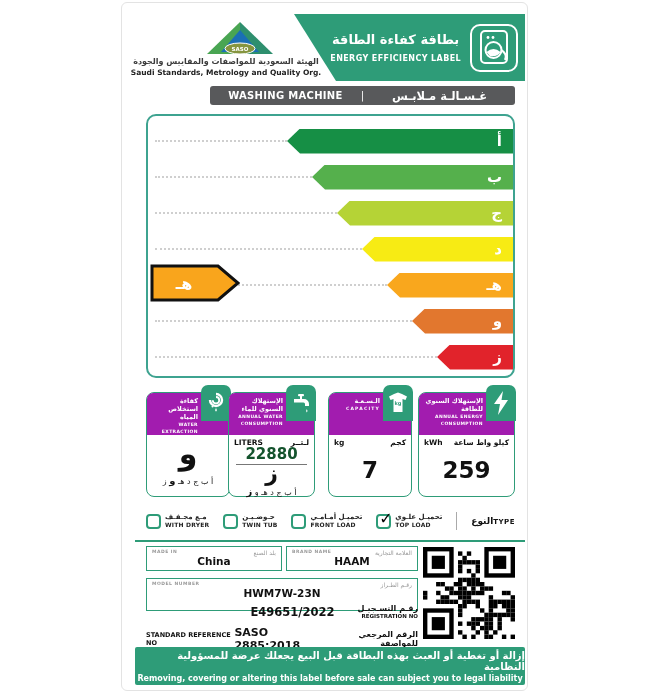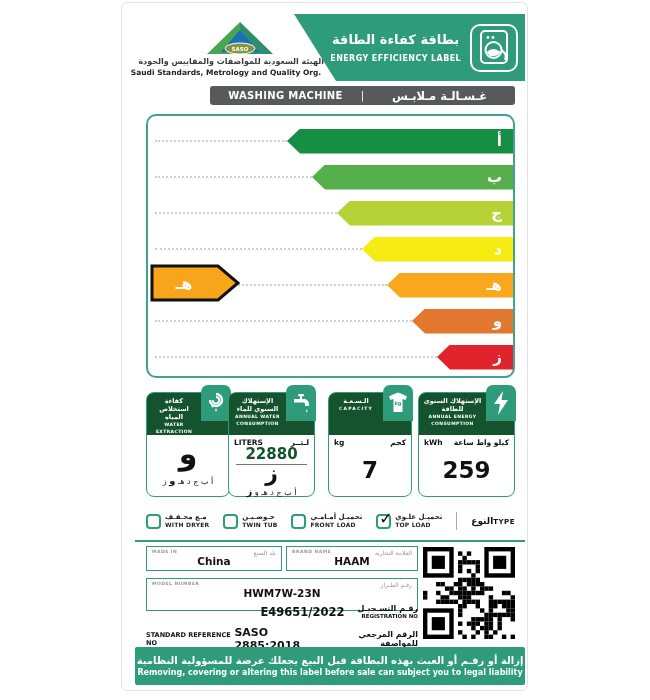--- a/index.html
+++ b/index.html
@@ -7,21 +7,21 @@
   .page { position:relative; width:650px; height:700px; background:#fff;
           font-family:"DejaVu Sans", sans-serif; overflow:hidden; }
   .abs { position:absolute; }
 
   
   .label-outline { left:121px; top:2px; width:407px; height:689px;
                    border:1px solid #e3e3e3; border-radius:6px; }
 
   
   .saso-logo { left:206px; top:21px; }
-  .org-ar { left:128px; top:57px; width:196px; font-size:8px;
+  .org-ar { left:128px; top:57px; width:196px; text-align:center; font-size:8px;
             font-weight:bold; color:#3c3c3c; direction:rtl; }
   .org-en { left:128px; top:68px; width:196px; text-align:center; font-size:7.5px;
             font-weight:bold; color:#222; }
 
   .ribbon { left:290px; top:14px; width:235px; height:67px; background:#2E9C78;
             clip-path:polygon(4px 0, 100% 0, 100% 100%, 46px 100%);
             display:flex; align-items:center; justify-content:flex-end; gap:9px;
             padding-right:7px; }
   .ribbon-titles { display:flex; flex-direction:column; align-items:center; gap:7px; }
   .ribbon-title-ar { color:#fff; font-weight:bold; font-size:13px; direction:rtl; }
@@ -52,22 +52,22 @@
   .scale-row:nth-child(7) .arrow { width:76px;  background:#E1232B; }
 
   .rating-arrow { left:150px; top:264px; width:90px; height:38px; z-index:3; }
   .rating-letter { position:absolute; left:0; top:0; width:68px; height:38px; display:flex;
                    align-items:center; justify-content:center; color:#fff; font-weight:bold;
                    font-size:16px; direction:rtl; }
 
   
   .panel { top:392px; height:105px; background:#fff; border:1.5px solid #2E9C78;
            border-radius:8px; }
-  .panel-head { position:relative; height:42px; background:#14532d; border-radius:6px 6px 0 0;
-                color:#fff; padding:4px 31px 0 3px; text-align:center; }
+  .panel-head { position:relative; height:42px; background:#a21caf; border-radius:6px 6px 0 0;
+                color:#fff; padding:4px 31px 0 3px; text-align:right; }
   .ph-ar { font-size:6.5px; font-weight:bold; direction:rtl; line-height:8px; }
   .ph-en { font-size:4.5px; font-weight:bold; letter-spacing:.4px; line-height:7px; }
   .panel-tab { position:absolute; top:-8px; right:-1.5px; width:30px; height:36px;
                background:#2E9C78; border-radius:7px 7px 0 0; display:flex;
                align-items:center; justify-content:center; }
   .panel-body { padding:3px 5px 0 5px; }
   .unit-row { display:flex; justify-content:space-between; align-items:baseline;
               font-size:7.5px; font-weight:bold; color:#111; }
   .unit-ar { direction:rtl; }
   .big-grade { text-align:center; font-size:30px; font-weight:bold; color:#111;
@@ -105,21 +105,21 @@
   .box-brand { left:286px; top:546px; width:132px; height:25px; }
   .box-model { left:146px; top:578px; width:272px; height:33px; }
   .box-label-en { position:absolute; top:2px; left:5px; font-size:4.5px; font-weight:bold;
                   color:#9a9a9a; letter-spacing:.5px; }
   .box-label-ar { position:absolute; top:2px; right:5px; font-size:6px; color:#9a9a9a;
                   direction:rtl; }
   .box-value { width:100%; text-align:center; padding-top:8px; font-size:10.5px;
                font-weight:bold; color:#111; }
 
   .reg-row { left:146px; top:604px; width:272px; display:flex; justify-content:flex-end;
-             align-items:center; gap:13px; }
+             align-items:center; gap:23px; }
   .reg-value { font-size:11.5px; font-weight:bold; color:#111; }
   .reg-labels { display:flex; flex-direction:column; align-items:flex-end; }
   .reg-ar { font-size:8px; font-weight:bold; color:#111; direction:rtl; }
   .reg-en { font-size:5.5px; font-weight:bold; color:#111; }
 
   .std-row { left:146px; top:626px; width:272px; display:flex; justify-content:space-between;
              align-items:center; }
   .std-en { font-size:6.5px; font-weight:bold; color:#111; }
   .std-value { font-size:11px; font-weight:bold; color:#111; }
   .std-ar { font-size:8px; font-weight:bold; color:#111; direction:rtl; }
@@ -502,16 +502,16 @@
       <rect x="8.761904761904763" y="8.761904761904763" width="13.142857142857144" height="13.142857142857144"></rect>
       <rect x="61.33333333333334" y="0" width="30.66666666666667" height="30.66666666666667"></rect>
       <rect fill="#fff" x="65.71428571428572" y="4.380952380952381" width="21.904761904761905" height="21.904761904761905"></rect>
       <rect x="70.0952380952381" y="8.761904761904763" width="13.142857142857144" height="13.142857142857144"></rect>
       <rect x="0" y="61.33333333333334" width="30.66666666666667" height="30.66666666666667"></rect>
       <rect fill="#fff" x="4.380952380952381" y="65.71428571428572" width="21.904761904761905" height="21.904761904761905"></rect>
       <rect x="8.761904761904763" y="70.0952380952381" width="13.142857142857144" height="13.142857142857144"></rect>
     </svg>
 
   <div class="abs footer">
-    <div class="warn-ar">إزالة أو رقـم أو العبث بهذه البطاقة قبل البيع يجعلك عرضة للمسؤولية النظامية</div>
+    <div class="warn-ar">إزالة أو تغطية أو العبث بهذه البطاقة قبل البيع يجعلك عرضة للمسؤولية النظامية</div>
     <div class="warn-en">Removing, covering or altering this label before sale can subject you to legal liability</div>
   </div>
 </div>
 
 </body></html>

